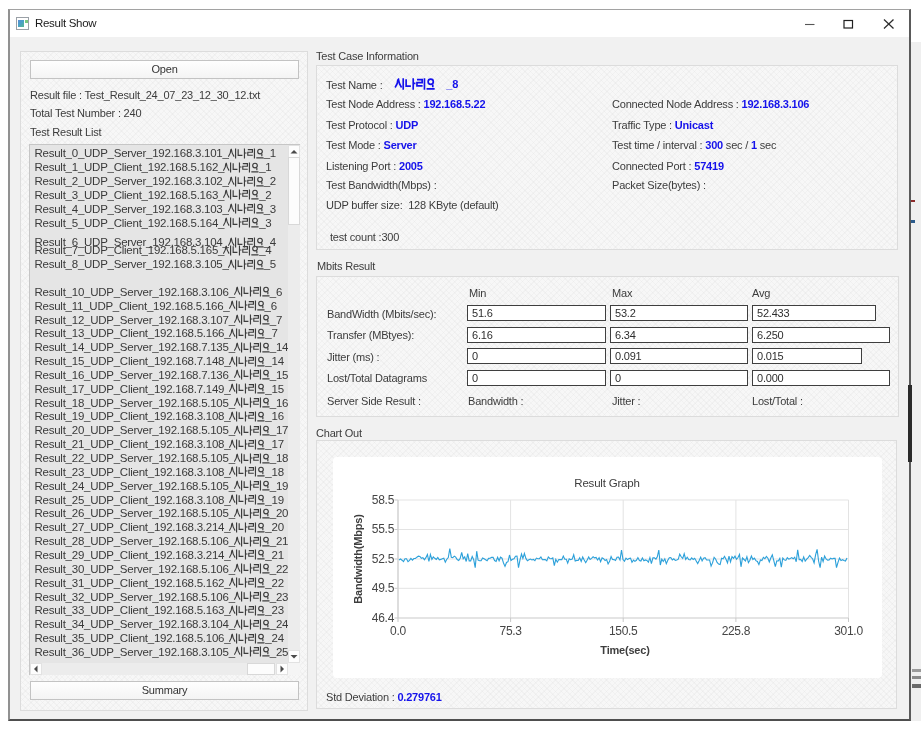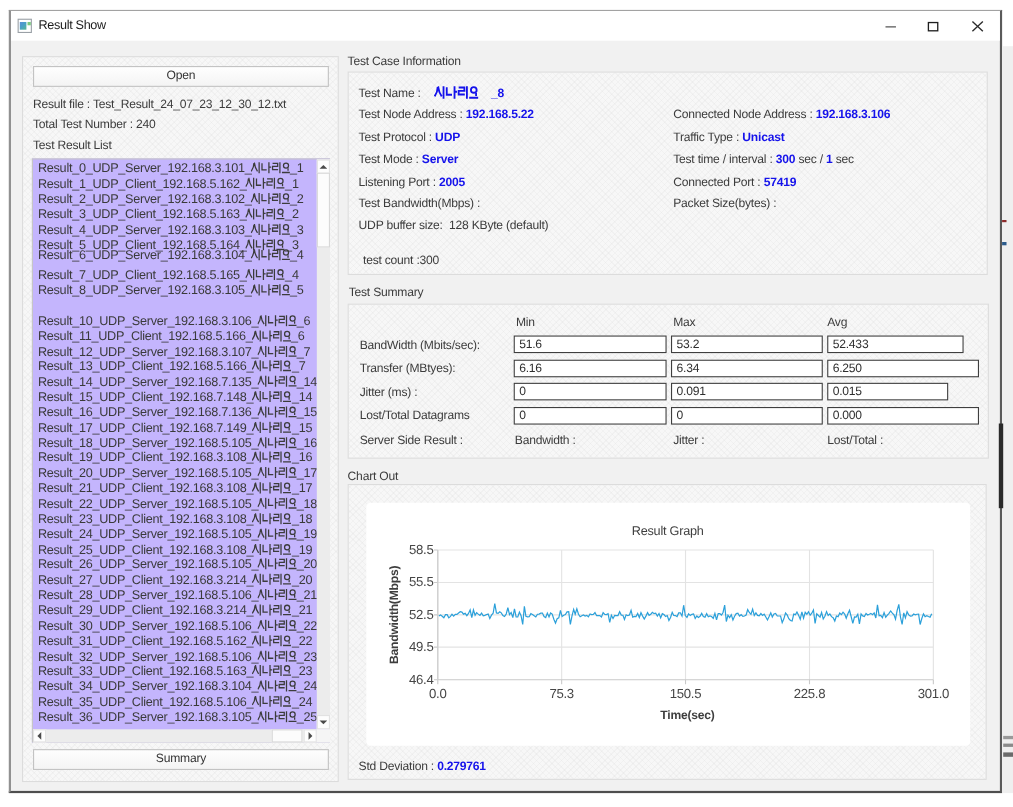--- a/index.html
+++ b/index.html
@@ -12,21 +12,21 @@
   border-right:2px solid #5a5a5a; border-bottom:2px solid #4e4e4e; }
 #titlebar { position:absolute; left:10px; top:10px; width:899px; height:27px; background:#fff; }
 #title { position:absolute; left:35px; top:16.5px; font-size:11.5px; color:#1b1b1b; letter-spacing:-0.3px;}
 .gbox { position:absolute; background:#f7f7f7; border:1px solid #dcdcdc;
   background-image:
    repeating-linear-gradient(45deg, rgba(214,214,214,0.18) 0 1px, transparent 1px 4px),
    repeating-linear-gradient(-45deg, rgba(214,214,214,0.18) 0 1px, transparent 1px 4px); }
 .btn { position:absolute; background:linear-gradient(#fefefe,#f4f4f4); border:1px solid #c3c3c3;
   text-align:center; font-size:11px; color:#333; letter-spacing:-0.2px; }
 #listbox { position:absolute; left:29px; top:144px; width:271px; height:531px;
-  background:#c4b5fd; border:1px solid #c6c6c6; overflow:hidden; }
+  background:#e5e5e5; border:1px solid #c6c6c6; overflow:hidden; }
 .lrow { position:absolute; left:4.5px; font-size:11.5px; color:#3a3a3a; letter-spacing:-0.25px; white-space:nowrap; }
 .lrow svg { margin:0 -1px; }
 .sb { position:absolute; background:#ececec; }
 .sbtn { position:absolute; background:#fdfdfd; border:1px solid #e2e2e2; }
 .ibox { position:absolute; width:139px; height:16px; background:#fff; border:1px solid #3f3f3f;
   font-size:11px; color:#2e2e2e; padding:1px 0 0 4px; letter-spacing:-0.2px;}
 .tick { font-size:12px; fill:#464646; letter-spacing:-0.3px; }
 .ctitle { font-size:11.5px; fill:#3e3e3e; letter-spacing:-0.2px;}
 .caxis { font-size:11px; font-weight:bold; fill:#3e3e3e; letter-spacing:-0.2px;}
 </style></head>
@@ -69,21 +69,21 @@
         <circle cx="34.6" cy="3.6" r="2.5"></circle>
       </svg>_2</div>
 <div class="lrow" style="top:57.7px">Result_4_UDP_Server_192.168.3.103_<svg width="37" height="11.5" viewBox="0 0 40 12" style="vertical-align:-2px" fill="none" stroke="#3c3c3c" stroke-width="1.25">
         <path d="M3.1,1.1 C3.1,4.2 2.0,7.0 0.4,9.2 M3.1,1.1 L3.6,1.1 C3.9,4.2 5.0,7.0 6.6,9.2 M8.2,0.3 L8.2,11.2 M11.0,1.2 L11.0,7.8 L15.6,7.8 M17.8,0.3 L17.8,11.2 M17.8,5.2 L20.0,5.2 M21.4,1.5 L26.4,1.5 L26.4,4.4 L21.4,4.4 L21.4,7.6 L26.8,7.6 M28.6,0.3 L28.6,11.2 M36.6,8.8 L36.6,6.2 M30.6,10.4 L38.4,10.4 "></path>
         <circle cx="34.6" cy="3.6" r="2.5"></circle>
       </svg>_3</div>
 <div class="lrow" style="top:71.5px">Result_5_UDP_Client_192.168.5.164_<svg width="37" height="11.5" viewBox="0 0 40 12" style="vertical-align:-2px" fill="none" stroke="#3c3c3c" stroke-width="1.25">
         <path d="M3.1,1.1 C3.1,4.2 2.0,7.0 0.4,9.2 M3.1,1.1 L3.6,1.1 C3.9,4.2 5.0,7.0 6.6,9.2 M8.2,0.3 L8.2,11.2 M11.0,1.2 L11.0,7.8 L15.6,7.8 M17.8,0.3 L17.8,11.2 M17.8,5.2 L20.0,5.2 M21.4,1.5 L26.4,1.5 L26.4,4.4 L21.4,4.4 L21.4,7.6 L26.8,7.6 M28.6,0.3 L28.6,11.2 M36.6,8.8 L36.6,6.2 M30.6,10.4 L38.4,10.4 "></path>
         <circle cx="34.6" cy="3.6" r="2.5"></circle>
       </svg>_3</div>
-<div class="lrow" style="top:81px">Result_6_UDP_Server_192.168.3.104_<svg width="37" height="11.5" viewBox="0 0 40 12" style="vertical-align:-2px" fill="none" stroke="#3c3c3c" stroke-width="1.25">
+<div class="lrow" style="top:91px">Result_6_UDP_Server_192.168.3.104_<svg width="37" height="11.5" viewBox="0 0 40 12" style="vertical-align:-2px" fill="none" stroke="#3c3c3c" stroke-width="1.25">
         <path d="M3.1,1.1 C3.1,4.2 2.0,7.0 0.4,9.2 M3.1,1.1 L3.6,1.1 C3.9,4.2 5.0,7.0 6.6,9.2 M8.2,0.3 L8.2,11.2 M11.0,1.2 L11.0,7.8 L15.6,7.8 M17.8,0.3 L17.8,11.2 M17.8,5.2 L20.0,5.2 M21.4,1.5 L26.4,1.5 L26.4,4.4 L21.4,4.4 L21.4,7.6 L26.8,7.6 M28.6,0.3 L28.6,11.2 M36.6,8.8 L36.6,6.2 M30.6,10.4 L38.4,10.4 "></path>
         <circle cx="34.6" cy="3.6" r="2.5"></circle>
       </svg>_4</div>
 <div class="lrow" style="top:99.2px">Result_7_UDP_Client_192.168.5.165_<svg width="37" height="11.5" viewBox="0 0 40 12" style="vertical-align:-2px" fill="none" stroke="#3c3c3c" stroke-width="1.25">
         <path d="M3.1,1.1 C3.1,4.2 2.0,7.0 0.4,9.2 M3.1,1.1 L3.6,1.1 C3.9,4.2 5.0,7.0 6.6,9.2 M8.2,0.3 L8.2,11.2 M11.0,1.2 L11.0,7.8 L15.6,7.8 M17.8,0.3 L17.8,11.2 M17.8,5.2 L20.0,5.2 M21.4,1.5 L26.4,1.5 L26.4,4.4 L21.4,4.4 L21.4,7.6 L26.8,7.6 M28.6,0.3 L28.6,11.2 M36.6,8.8 L36.6,6.2 M30.6,10.4 L38.4,10.4 "></path>
         <circle cx="34.6" cy="3.6" r="2.5"></circle>
       </svg>_4</div>
 <div class="lrow" style="top:113.1px">Result_8_UDP_Server_192.168.3.105_<svg width="37" height="11.5" viewBox="0 0 40 12" style="vertical-align:-2px" fill="none" stroke="#3c3c3c" stroke-width="1.25">
         <path d="M3.1,1.1 C3.1,4.2 2.0,7.0 0.4,9.2 M3.1,1.1 L3.6,1.1 C3.9,4.2 5.0,7.0 6.6,9.2 M8.2,0.3 L8.2,11.2 M11.0,1.2 L11.0,7.8 L15.6,7.8 M17.8,0.3 L17.8,11.2 M17.8,5.2 L20.0,5.2 M21.4,1.5 L26.4,1.5 L26.4,4.4 L21.4,4.4 L21.4,7.6 L26.8,7.6 M28.6,0.3 L28.6,11.2 M36.6,8.8 L36.6,6.2 M30.6,10.4 L38.4,10.4 "></path>
         <circle cx="34.6" cy="3.6" r="2.5"></circle>
@@ -234,21 +234,21 @@
 <div class="t" style="left:612px;top:118.5px">Traffic Type : <span class="b">Unicast</span></div>
 <div class="t" style="left:326px;top:139px">Test Mode : <span class="b">Server</span></div>
 <div class="t" style="left:612px;top:139px">Test time / interval : <span class="b">300</span> sec / <span class="b">1</span> sec</div>
 <div class="t" style="left:326px;top:159.5px">Listening Port : <span class="b">2005</span></div>
 <div class="t" style="left:612px;top:159.5px">Connected Port : <span class="b">57419</span></div>
 <div class="t" style="left:326px;top:178.5px">Test Bandwidth(Mbps) :</div>
 <div class="t" style="left:612px;top:178.5px">Packet Size(bytes) :</div>
 <div class="t" style="left:326px;top:198.5px">UDP buffer size:&nbsp; 128 KByte (default)</div>
 <div class="t" style="left:330px;top:230.5px">test count :300</div>
 
-<div class="t" style="left:317px;top:260px">Test Summary</div>
+<div class="t" style="left:317px;top:260px">Mbits Result</div>
 <div class="gbox" style="left:316px;top:276px;width:583px;height:141px"></div>
 <div class="t" style="left:469px;top:287px">Min</div>
 <div class="t" style="left:612px;top:287px">Max</div>
 <div class="t" style="left:752px;top:287px">Avg</div>
 <div class="t" style="left:327px;top:307.5px">BandWidth (Mbits/sec):</div>
 <div class="t" style="left:327px;top:329px">Transfer (MBtyes):</div>
 <div class="t" style="left:327px;top:350.5px">Jitter (ms) :</div>
 <div class="t" style="left:327px;top:372px">Lost/Total Datagrams</div>
 <div class="ibox" style="left:467px;top:305px">51.6</div>
 <div class="ibox" style="left:610px;top:305px;width:138px">53.2</div>

